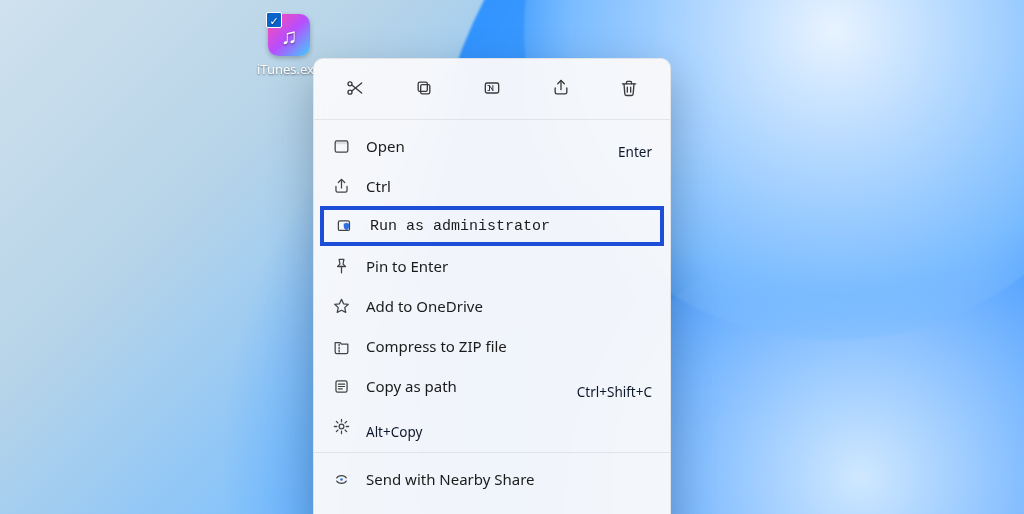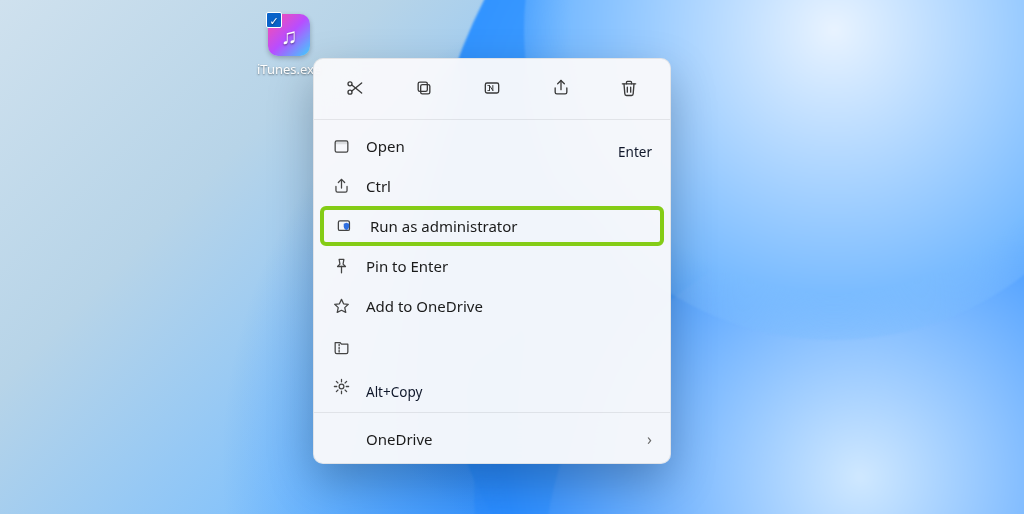--- a/index.html
+++ b/index.html
@@ -97,22 +97,23 @@
     width:22px; height:22px; margin-right:14px; flex:0 0 22px;
     display:flex; align-items:center; justify-content:center;
     color:#444;
   }
   .mi-icon svg{ width:19px; height:19px; stroke:#444; fill:none; stroke-width:1.6; stroke-linecap:round; stroke-linejoin:round;}
   .mi-label{ flex:1 1 auto; }
   .mi-shortcut{ color:#0f172a; font-size:13.5px;margin-top:12px; }
   .mi-chevron{ color:#6a6a6a; font-size:16px; margin-left:auto;}
   
   .highlight-box{
-    border:4px solid #84cc16;
-    border-radius:6px;
+    border:4px solid #1d4ed8;
+    border-radius:0;
+    font-family:Liberation Mono, monospace;
   }
   
   .admin-shield-fill{ fill:#2f6fe0; stroke:none;}
 </style>
 </head>
 <body>
 
 <div class="desktop">
   <div class="wave wave1"></div>
   <div class="wave wave2"></div>
@@ -232,37 +233,58 @@
         <span class="mi-label">Add to OneDrive</span>
       </div>
 
       <div class="menu-item">
         <span class="mi-icon">
           <svg viewBox="0 0 24 24">
               <path d="M4 7 h6 l2 2 h8 v10 a2 2 0 0 1 -2 2 H6 a2 2 0 0 1 -2 -2 z"></path>
               <path d="M9 9 v10" stroke-dasharray="2 2"></path>
             </svg>
         </span>
-      </div>
-
+        <span class="mi-label">Compress to ZIP file</span>
+      </div>
+
+      <div class="menu-item">
+        <span class="mi-icon">
+          <svg viewBox="0 0 24 24">
+              <rect x="5" y="5" width="14" height="14" rx="2"></rect>
+              <path d="M8 9 h8 M8 12 h8 M8 15 h5" stroke-width="1.3"></path>
+            </svg>
+        </span>
+        <span class="mi-label">Copy as path</span>
+        <span class="mi-shortcut">Ctrl+Shift+C</span>
+      </div>
 
       <div class="menu-item">
         <span class="mi-icon">
           <svg viewBox="0 0 24 24">
               <circle cx="12" cy="12" r="3"></circle>
               <path d="M12 3 v3 M12 18 v3 M3 12 h3 M18 12 h3 M5.5 5.5 l2 2 M16.5 16.5 l2 2 M18.5 5.5 l-2 2 M7.5 16.5 l-2 2"></path>
             </svg>
         </span>
         <span class="mi-shortcut">Alt+Copy</span>
       </div>
     </div>
 
     <div class="sep"></div>
 
     <div class="menu-list">
+      <div class="menu-item">
+        <span class="mi-icon">
+          <svg viewBox="0 0 24 24">
+              <path d="M6 10 c2 -4 10 -4 12 0"></path>
+              <path d="M6 14 c2 4 10 4 12 0"></path>
+              <circle cx="12" cy="12" r="1.6" fill="#2f6fe0" stroke="none"></circle>
+            </svg>
+        </span>
+        <span class="mi-label">Send with Nearby Share</span>
+      </div>
 
       <div class="menu-item">
         <span class="mi-icon"></span>
         <span class="mi-label">OneDrive</span>
         <span class="mi-chevron">›</span>
       </div>
     </div>
 
   </div>
 </div>

